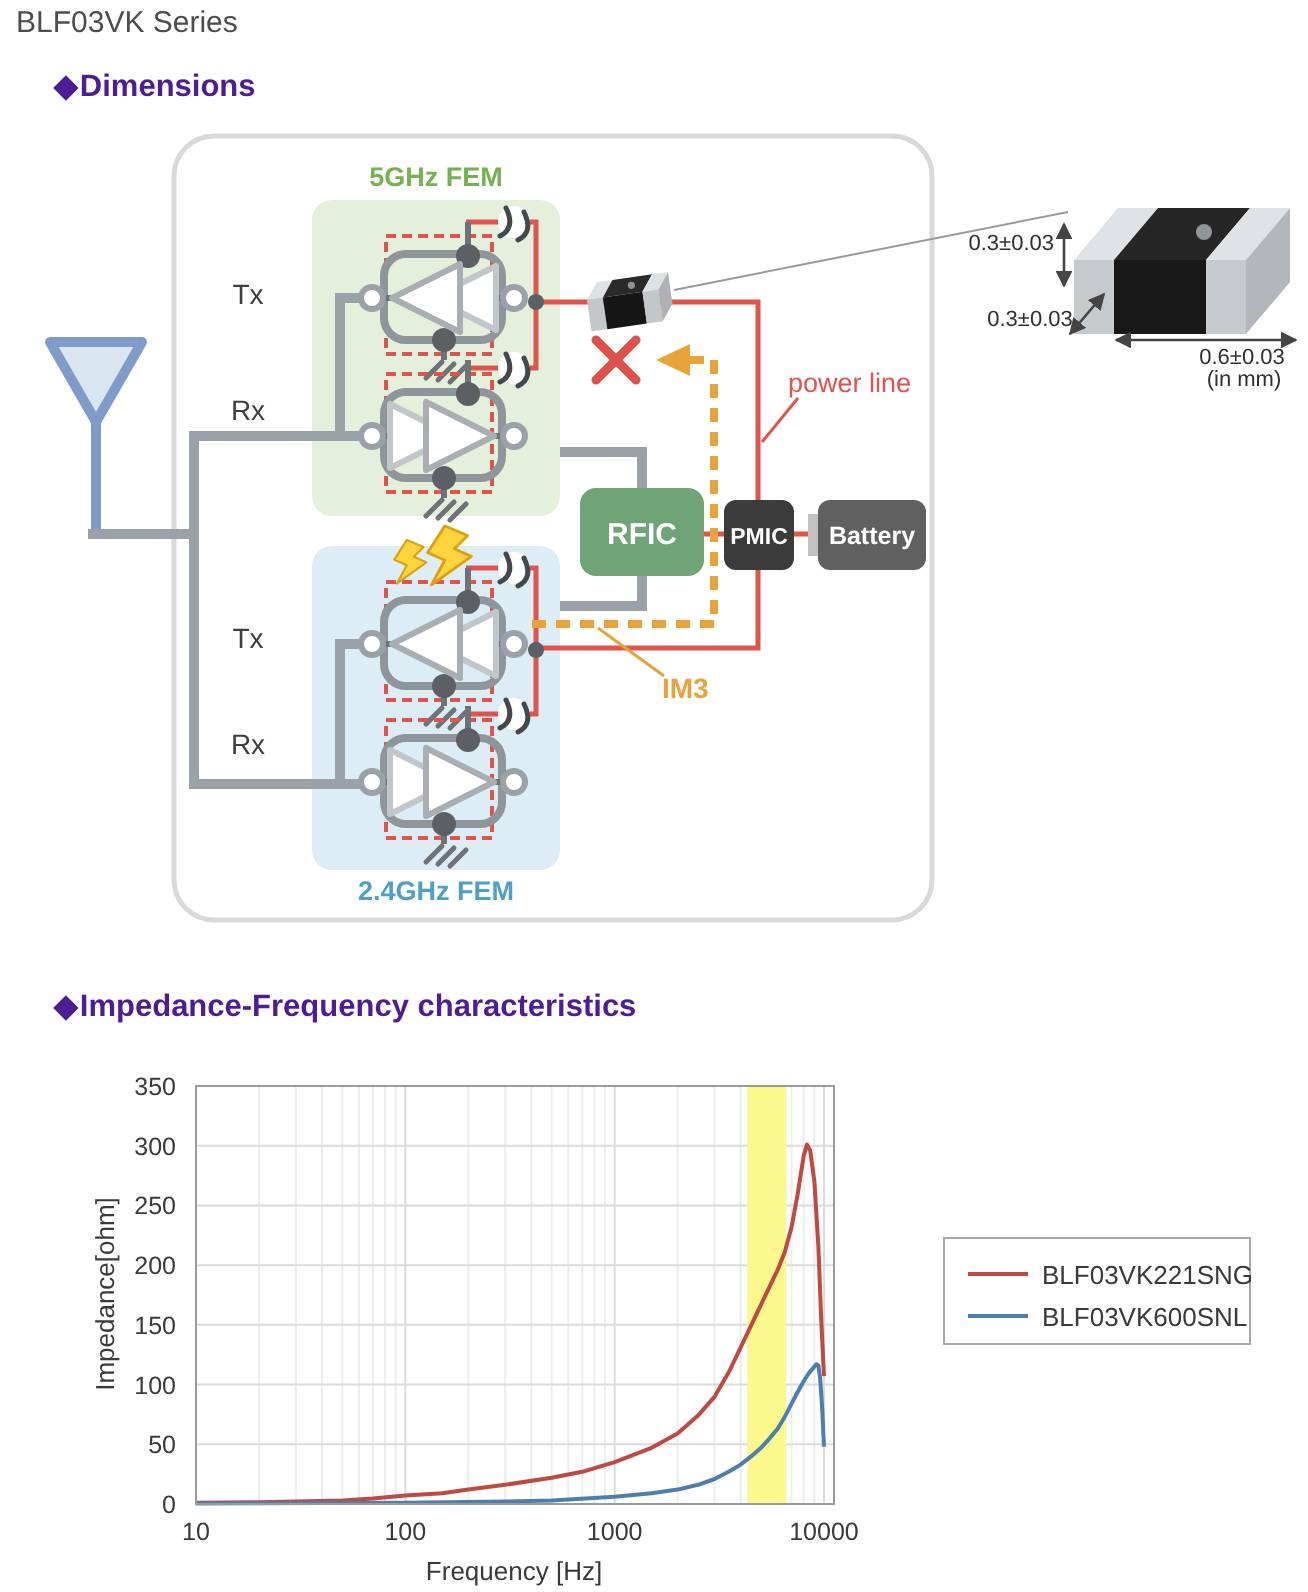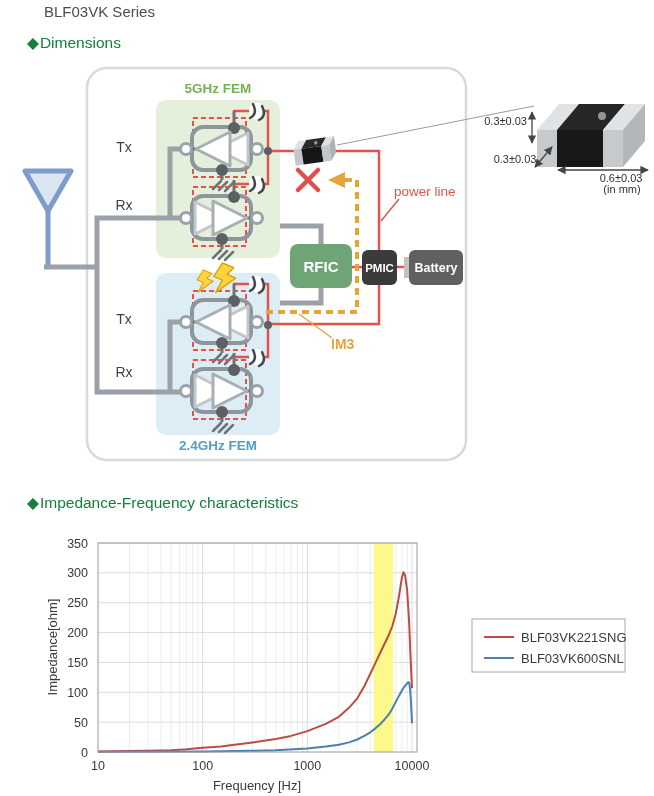--- a/index.html
+++ b/index.html
@@ -1,19 +1,19 @@
 <!DOCTYPE html>
 <html><head>
 <meta charset="utf-8">
 <style>
   html,body{margin:0;padding:0;background:#fff;}
   #stage{position:relative;width:654px;height:796px;background:#fff;overflow:hidden;
          font-family:"Liberation Sans",sans-serif;}
-  .page-title{position:absolute;left:8px;top:3px;font-size:15px;color:#4d4d4d;margin-left:36px;}
-  .sec-head{position:absolute;left:27px;font-size:15.5px;font-weight:normal;color:#15803d;}
+  .page-title{position:absolute;left:8px;top:3px;font-size:15px;color:#4d4d4d;}
+  .sec-head{position:absolute;left:27px;font-size:15.5px;font-weight:bold;color:#4c1d95;}
   .sec-head .diamond{margin-right:1px;}
   svg{position:absolute;left:0;font-family:"Liberation Sans",sans-serif;}
   #schematic{top:0;}
   #chart-svg{top:480px;}
   
   .panel{fill:#fff;stroke:#d9d9d9;stroke-width:2.5;}
   .fem5box{fill:#e4f0dc;}
   .fem24box{fill:#dcedf5;}
   .wire5{stroke:#9aa1a8;stroke-width:5;fill:none;}
   .wire3{stroke:#6e7378;stroke-width:3;fill:none;}

